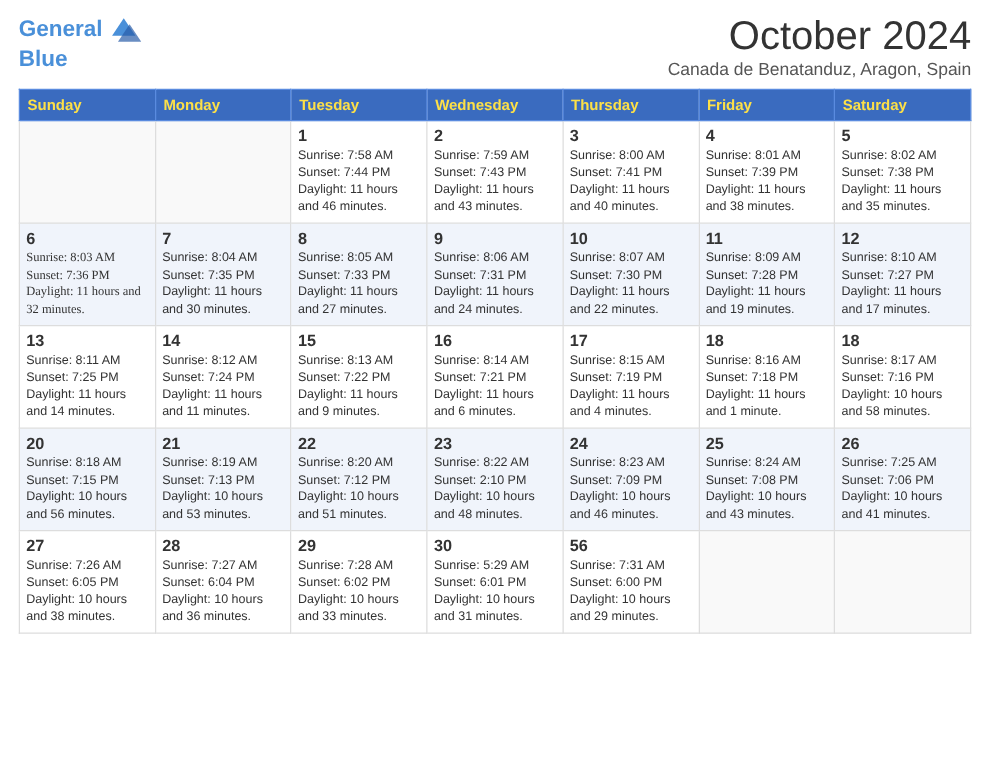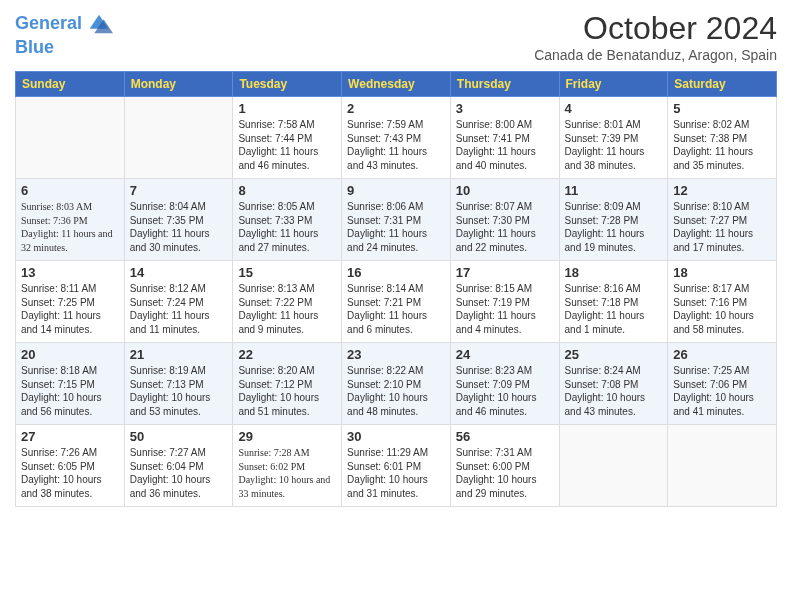--- a/index.html
+++ b/index.html
@@ -298,34 +298,34 @@
           </td>
         </tr>
         <tr>
           <td class="cal-cell">
             <span class="day-num">27</span>
             <div class="cell-info" style="white-space: pre-line;">Sunrise: 7:26 AM
 Sunset: 6:05 PM
 Daylight: 10 hours and 38 minutes.</div>
           </td>
           <td class="cal-cell">
-            <span class="day-num">50</span>
+            <span class="day-num">28</span>
             <div class="cell-info" style="white-space: pre-line;">Sunrise: 7:27 AM
 Sunset: 6:04 PM
 Daylight: 10 hours and 36 minutes.</div>
           </td>
           <td class="cal-cell">
             <span class="day-num">29</span>
-            <div class="cell-info" style="white-space: pre-line; font-family: Liberation Serif, serif;">Sunrise: 7:28 AM
+            <div class="cell-info" style="white-space: pre-line;">Sunrise: 7:28 AM
 Sunset: 6:02 PM
 Daylight: 10 hours and 33 minutes.</div>
           </td>
           <td class="cal-cell">
             <span class="day-num">30</span>
-            <div class="cell-info" style="white-space: pre-line;">Sunrise: 11:29 AM
+            <div class="cell-info" style="white-space: pre-line;">Sunrise: 5:29 AM
 Sunset: 6:01 PM
 Daylight: 10 hours and 31 minutes.</div>
           </td>
           <td class="cal-cell">
             <span class="day-num">56</span>
             <div class="cell-info" style="white-space: pre-line;">Sunrise: 7:31 AM
 Sunset: 6:00 PM
 Daylight: 10 hours and 29 minutes.</div>
           </td>
           <td class="cal-cell empty"></td>

